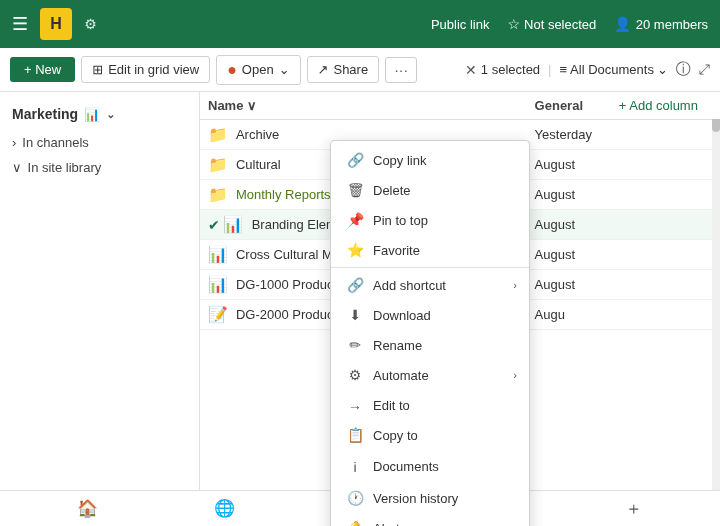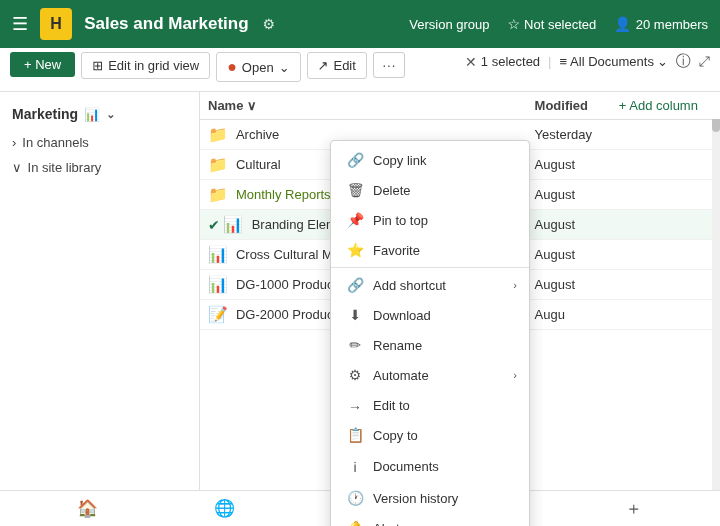--- a/index.html
+++ b/index.html
@@ -33,21 +33,21 @@
     .nav-actions { display: flex; align-items: center; gap: 18px; font-size: 13px; color: #fff; }
     .nav-action-item { display: flex; align-items: center; gap: 4px; cursor: pointer; white-space: nowrap; }
     .nav-action-item .icon { font-size: 14px; }
 
     
     .toolbar {
       background: #fff;
       border-bottom: 1px solid #e0e0e0;
       height: 44px;
       display: flex;
-      align-items: flex-start;
+      align-items: center;
       padding: 4px 10px;
       gap: 6px;
     }
     .btn-new {
       background: #1a7246;
       color: #fff;
       border: none;
       border-radius: 3px;
       padding: 5px 14px;
       font-size: 13px;
@@ -207,26 +207,25 @@
     .bottom-icon { font-size: 17px; color: #555; cursor: pointer; }
   </style>
 </head>
 <body>
 
 <div class="top-nav">
   <span class="hamburger-icon">☰</span>
   <div class="app-logo">
     <span>H</span>
   </div>
-  <span class="site-title">Sales and Marketing</span>
   <span class="settings-icon">⚙</span>
   <div class="nav-spacer"></div>
   <div class="nav-actions">
     <div class="nav-action-item">
-      <span>Version group</span>
+      <span>Public link</span>
     </div>
     <div class="nav-action-item">
       <span class="icon">☆</span>
       <span>Not selected</span>
     </div>
     <div class="nav-action-item">
       <span class="icon">👤</span>
       <span>20 members</span>
     </div>
   </div>
@@ -240,21 +239,21 @@
     <span>⊞</span>
     <span>Edit in grid view</span>
   </button>
   <button class="btn-outline">
     <span class="powerpoint-dot">●</span>
     <span>Open</span>
     <span>⌄</span>
   </button>
   <button class="btn-outline">
     <span>↗</span>
-    <span>Edit</span>
+    <span>Share</span>
   </button>
   <button class="ellipsis-btn">···</button>
   <div class="toolbar-spacer"></div>
   <div class="toolbar-right">
     <div class="selected-badge">
       <span class="x-btn">✕</span>
       <span>1 selected</span>
     </div>
     <span style="color:#ccc;">|</span>
     <div class="all-docs-btn">
@@ -283,21 +282,21 @@
       <span>∨</span>
       <span>In site library</span>
     </div>
   </div>
 
   <div class="main-content">
     <table class="file-table">
       <thead>
         <tr>
           <th>Name ∨</th>
-          <th>Modified</th>
+          <th>General</th>
           <th style="color:#1a7246; font-weight:normal;margin-top:32px;">+ Add column</th>
         </tr>
       </thead>
       <tbody id="file-table-body">
 
       <tr>
     <td>
       <div class="file-name-cell">
 
         <span class="file-icon folder-icon">📁</span>

